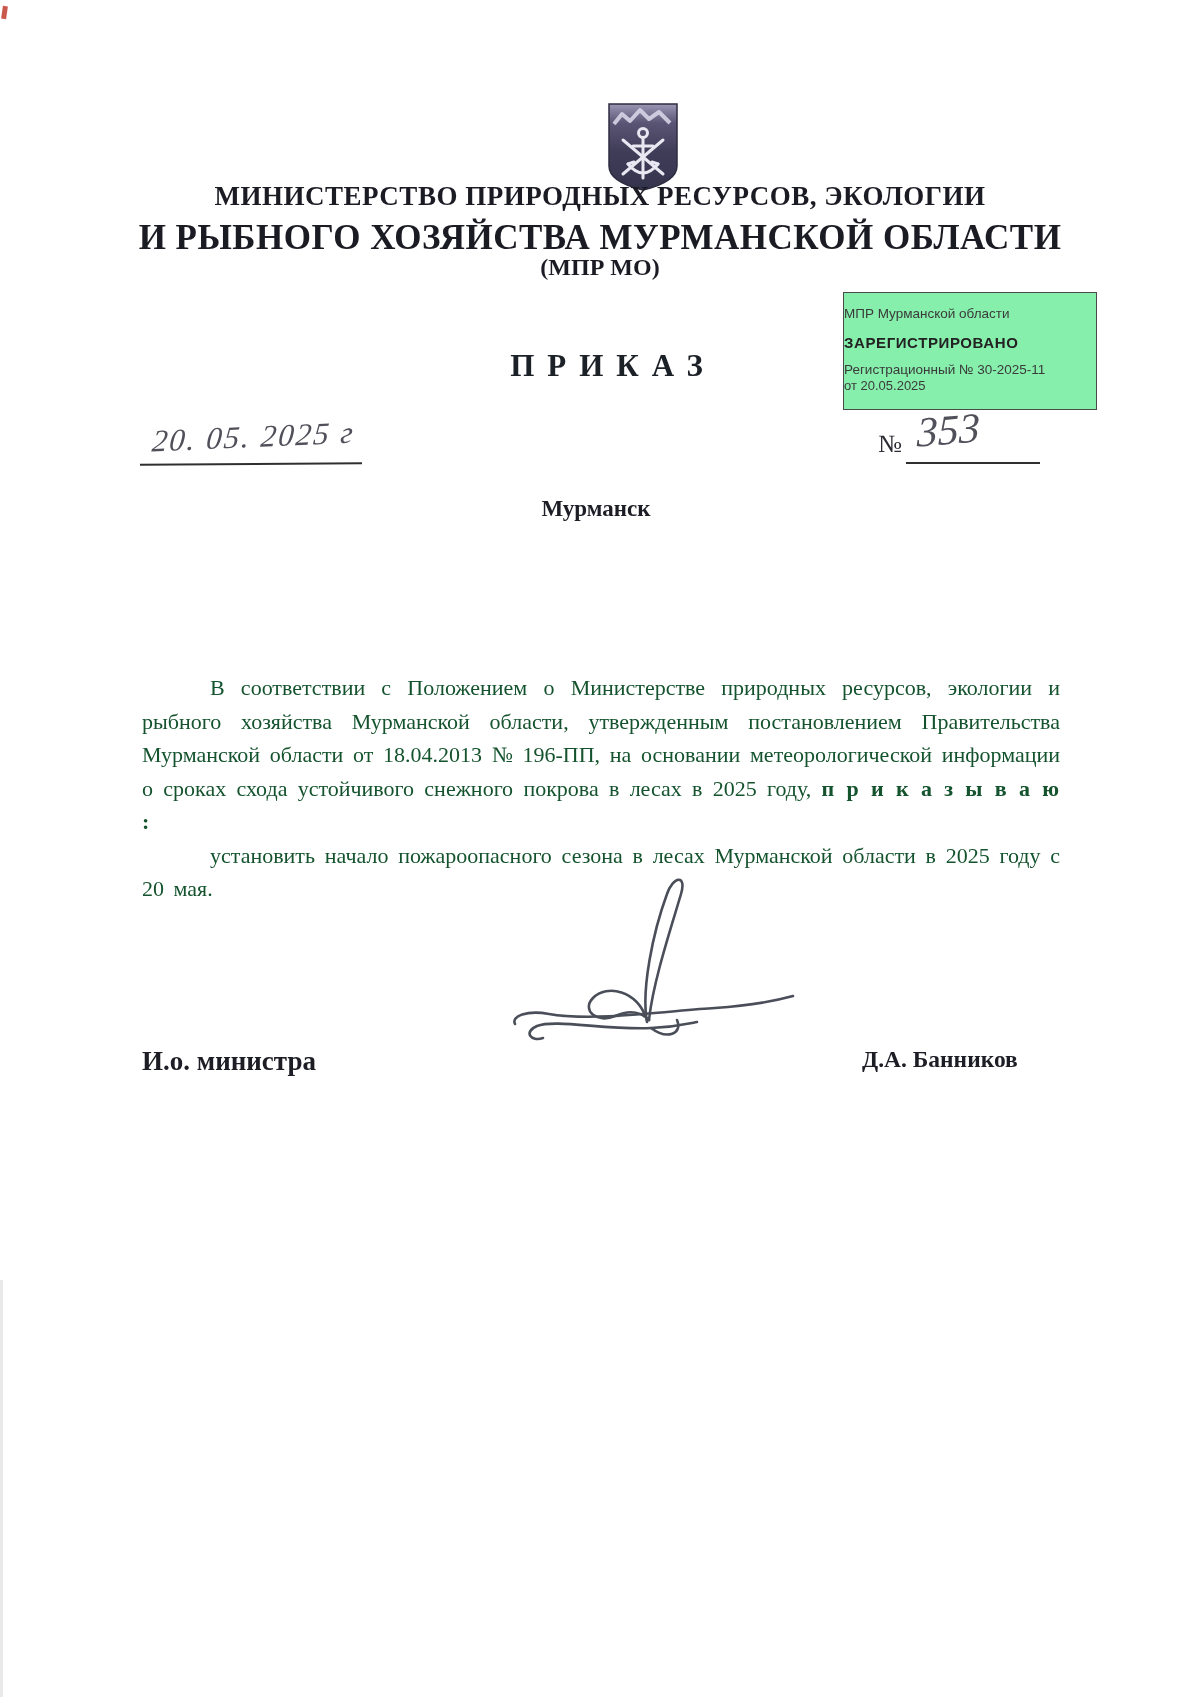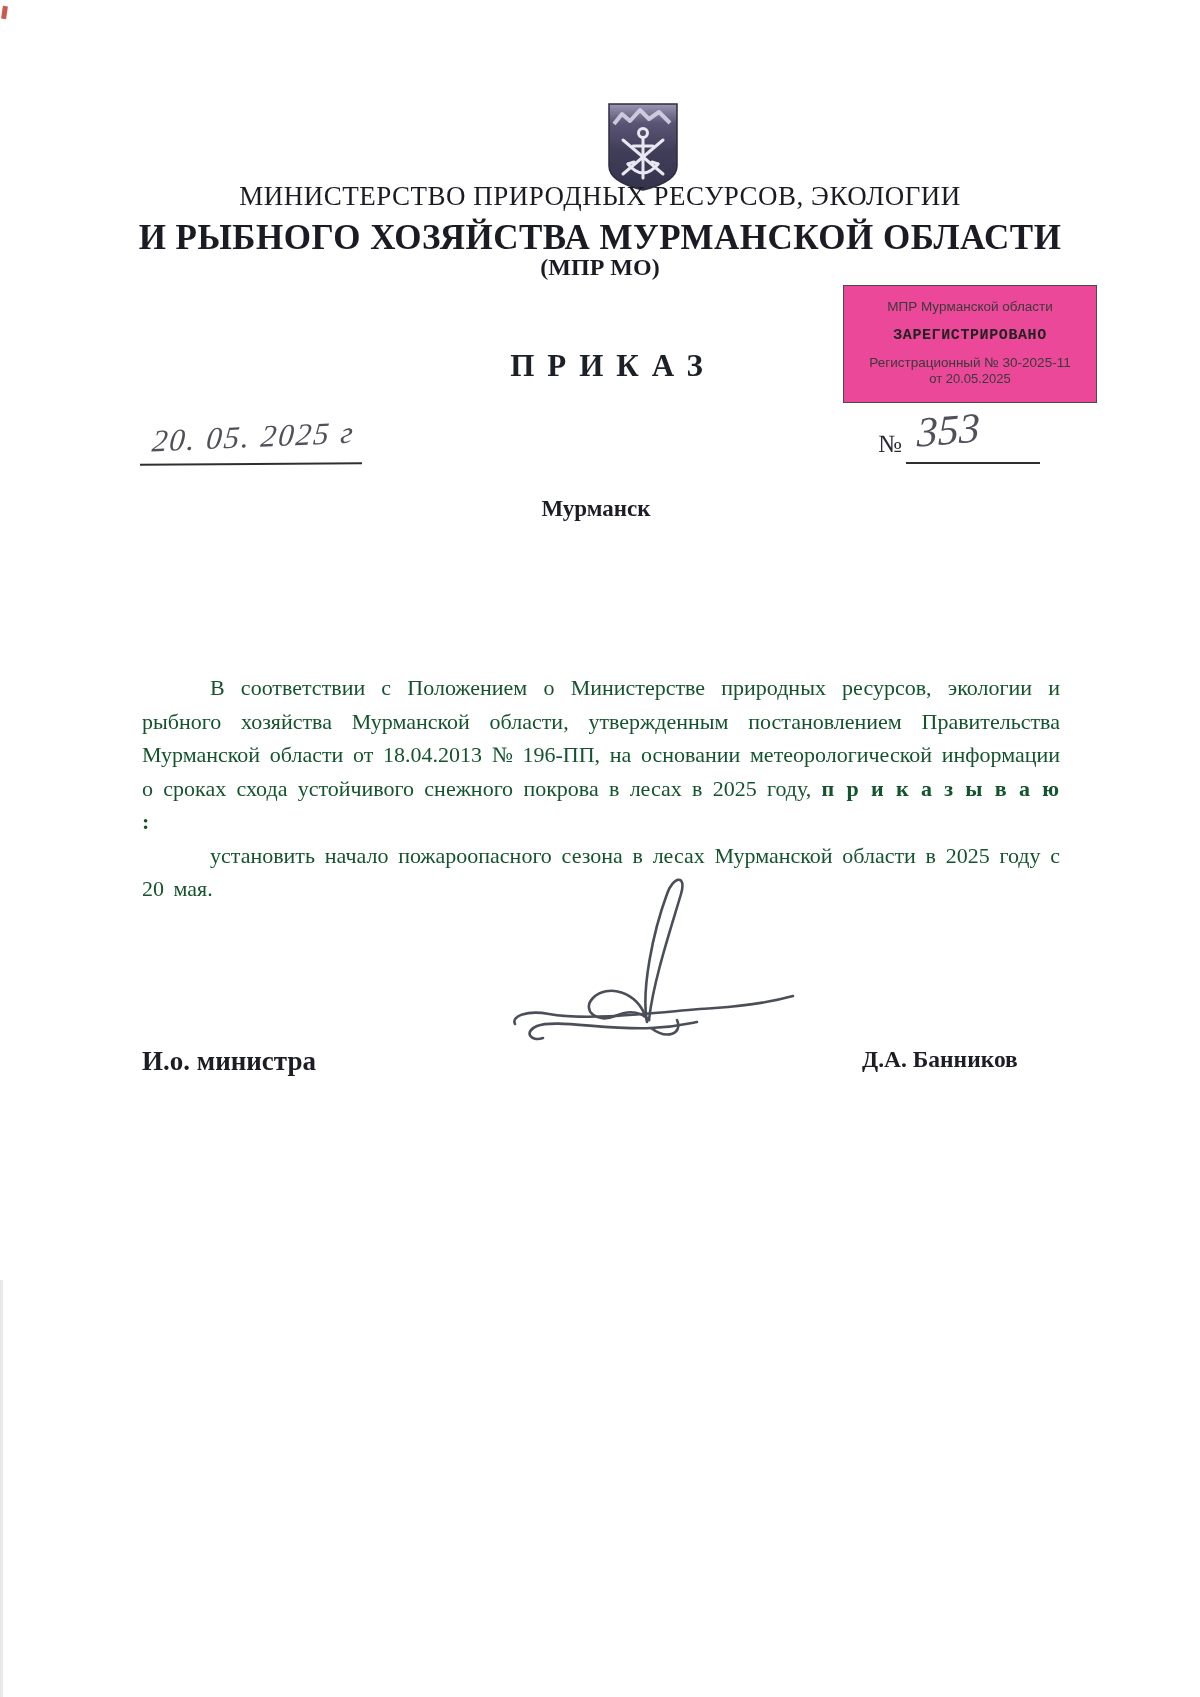--- a/index.html
+++ b/index.html
@@ -13,29 +13,29 @@
     overflow:hidden;
   }
   
   .scan-mark{position:absolute;left:2px;top:6px;width:5px;height:13px;background:#c23b2e;opacity:.85;transform:rotate(8deg);}
   .scan-edge{position:absolute;left:0;top:1280px;width:3px;height:417px;background:#cfcfcf;opacity:.45;}
 
   
   .emblem{position:absolute;left:607px;top:102px;width:72px;height:90px;}
 
   
-  .ministry-line1{position:absolute;left:0;top:181px;width:1200px;text-align:center;font-weight:normal;font-size:27px;letter-spacing:.5px;color:#1b1b24;}
+  .ministry-line1{position:absolute;left:0;top:181px;width:1200px;text-align:center;font-weight:bold;font-size:27px;letter-spacing:.5px;color:#1b1b24;}
   .ministry-line2{position:absolute;left:0;top:218px;width:1200px;text-align:center;font-weight:bold;font-size:35px;letter-spacing:.5px;color:#1b1b24;}
   .ministry-abbr{position:absolute;left:0;top:254px;width:1200px;text-align:center;font-weight:bold;font-size:24px;color:#1b1b24;}
 
   
-  .stamp{position:absolute;left:843px;top:285px;width:252px;height:116px;border:1.5px solid #4a4a4a;background:#ec4899;
-         font-family:"Liberation Sans", sans-serif;text-align:center;color:#3a3a3a;}
+  .stamp{position:absolute;left:843px;top:292px;width:252px;height:116px;border:1.5px solid #4a4a4a;background:#86efac;
+         font-family:"Liberation Sans", sans-serif;text-align:left;color:#3a3a3a;}
   .stamp-org{margin-top:13px;font-size:13.5px;}
-  .stamp-status{margin-top:13px;font-family:Liberation Mono, monospace;font-weight:bold;font-size:15px;letter-spacing:.6px;color:#222;}
+  .stamp-status{margin-top:13px;font-family:Liberation Sans, sans-serif;font-weight:bold;font-size:15px;letter-spacing:.6px;color:#222;}
   .stamp-regnum{margin-top:11px;font-size:13.5px;}
   .stamp-regdate{margin-top:1px;font-size:13px;}
 
   
   .doc-type{position:absolute;left:13px;top:348px;width:1200px;text-align:center;font-weight:bold;font-size:31px;letter-spacing:13px;color:#1c2027;}
 
   
   .hw{font-style:italic;color:#50505a;}
   .date-hw{position:absolute;left:152px;top:419px;font-size:31px;transform:rotate(-2.5deg) skewX(-8deg);letter-spacing:2px;}
   .date-underline{position:absolute;left:140px;top:463px;width:222px;height:2px;background:#2f2f2f;transform:rotate(-.4deg);}

